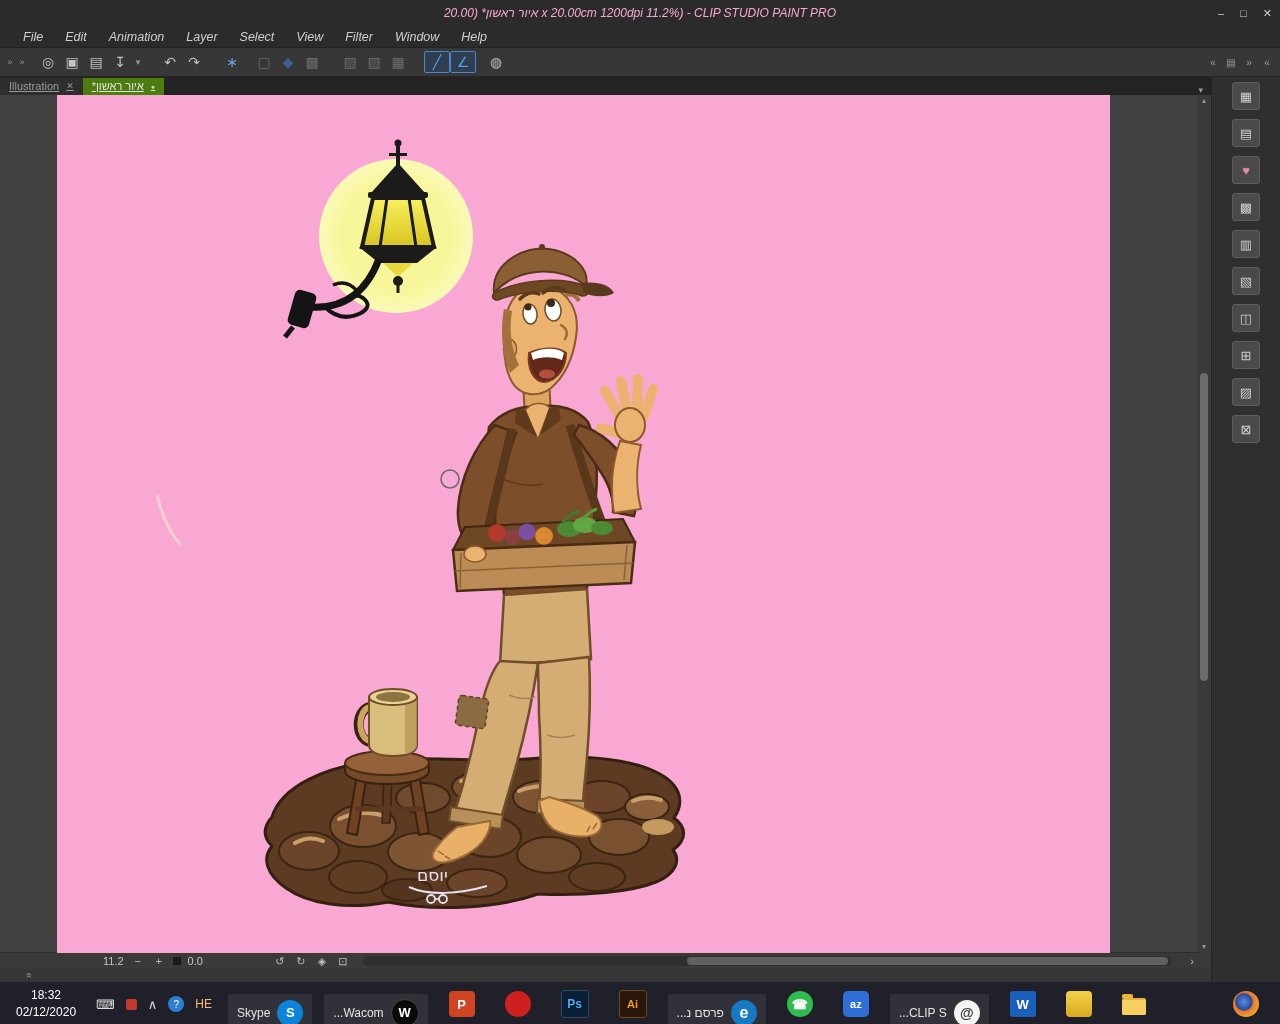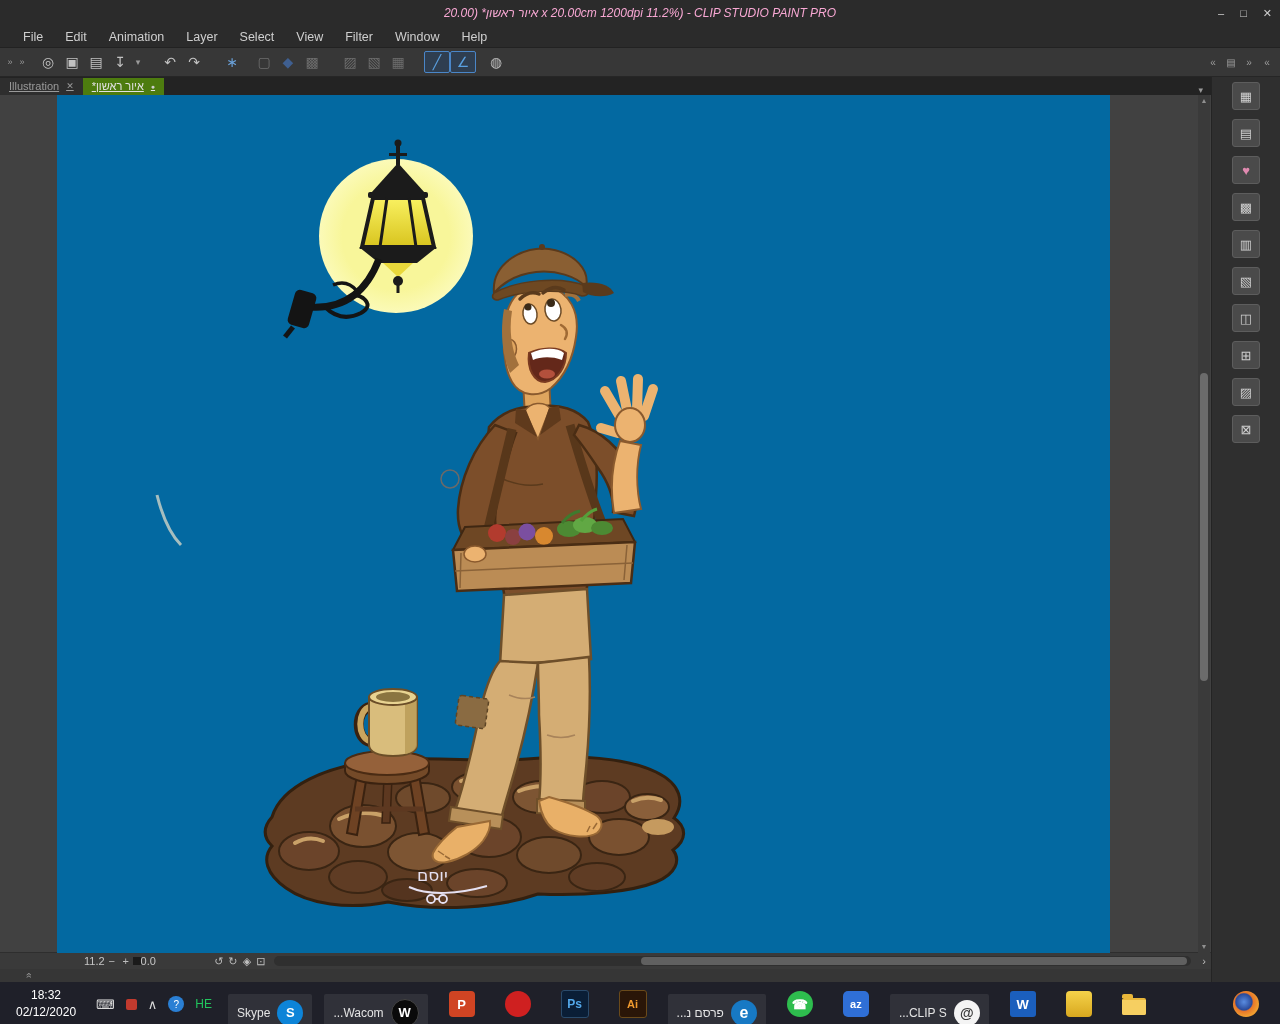--- a/index.html
+++ b/index.html
@@ -6,21 +6,21 @@
     background:#303030;font-family:"Liberation Sans",sans-serif;-webkit-font-smoothing:antialiased;}
   .app{width:1280px;height:1024px;display:flex;flex-direction:column;}
 
   
   .titlebar{height:26px;background:#2b2b2b;display:flex;align-items:center;position:relative;flex:0 0 auto;}
   .titlebar .title{flex:1;text-align:center;font-size:12px;color:#f9a8d4;white-space:nowrap;overflow:hidden;font-style:italic;}
   .win-controls{position:absolute;right:8px;top:0;height:100%;display:flex;gap:16px;align-items:center;color:#cfcfcf;font-size:11px;}
   .win-controls span{cursor:default;}
 
   
-  .menubar{height:21px;background:#2b2b2b;display:flex;align-items:center;padding-left:12px;border-bottom:1px solid #222;flex:0 0 auto;}
+  .menubar{height:21px;background:#2b2b2b;display:flex;align-items:center;padding-left:12px;border-bottom:1px solid #222;flex:0 0 auto;font-style:italic;}
   .menu-item{color:#cfcfcf;font-size:12.5px;padding:0 11px;}
 
   
   .toolbar{height:28px;background:#373737;display:flex;align-items:center;padding:0 4px;border-bottom:1px solid #262626;flex:0 0 auto;}
   .tbi{width:24px;text-align:center;font-size:14px;color:#c2c2c2;line-height:22px;}
   .tbi.small{width:12px;font-size:9px;color:#9a9a9a;}
   .tbi.dim{color:#6e6e6e;}
   .tbi.blue{color:#6aa0d8;}
   .tbi.navy{color:#3f5f90;}
   .tbi.sel{color:#5aa0e0;border:1px solid #4a86c8;background:#2f3e50;border-radius:2px;height:20px;line-height:20px;}
@@ -34,49 +34,49 @@
 
   .tabbar{height:18px;background:#232323;display:flex;align-items:flex-end;}
   .tab{height:17px;display:flex;align-items:center;font-size:11px;padding:0 9px;gap:7px;white-space:nowrap;text-decoration:underline;}
   .tab.inactive{background:#2e2e2e;color:#9a9a9a;}
   .tab.active{background:#4d7c0f;color:#e2e2e2;}
   .tab .x{font-size:9px;color:#9a9a9a;}
   .tab .dot{font-size:7px;color:#cfcfcf;}
   .tab-menu{margin-left:auto;color:#9a9a9a;font-size:9px;padding:0 8px;}
 
   .canvas-wrap{position:relative;height:858px;background:#414141;}
-  .canvas{position:absolute;left:57px;top:0;width:1053px;height:858px;background:#0369a1;}
+  .canvas{position:absolute;left:57px;top:0;width:1053px;height:858px;background:#f9a8d4;}
   svg.illus{position:absolute;left:0;top:0;width:1053px;height:858px;}
   .vscroll{position:absolute;right:1px;top:0;width:12px;height:858px;background:#3a3a3a;}
   .varrow{position:absolute;left:0;width:12px;height:12px;color:#8f8f8f;font-size:7px;text-align:center;line-height:12px;}
   .varrow.up{top:0;}.varrow.down{bottom:0;}
   .vthumb{position:absolute;left:2px;right:2px;top:278px;height:308px;background:#6b6b6b;border-radius:4px;}
 
-  .statusbar{height:16px;background:#3a3a3a;display:flex;align-items:center;font-size:11px;color:#c5c5c5;padding:0 0;flex:0 0 auto;border-top:1px solid #2e2e2e;}
+  .statusbar{height:16px;background:#3a3a3a;display:flex;align-items:center;font-size:11px;color:#c5c5c5;gap:7px;padding:0 12px;flex:0 0 auto;border-top:1px solid #2e2e2e;}
   .st-pad{width:84px;}
   .st-ico{font-size:11px;color:#bdbdbd;width:14px;text-align:center;}
   .st-fit{width:8px;height:8px;background:#1a1a1a;display:inline-block;}
   .st-gap{width:56px;}
   .hscroll{flex:1;height:10px;background:#2f2f2f;border-radius:5px;position:relative;margin:0 6px;}
   .hthumb{position:absolute;top:1px;bottom:1px;left:40%;right:4px;background:#606060;border-radius:4px;}
 
   .collapse-row{height:13px;background:#363636;display:flex;align-items:center;padding-left:26px;flex:0 0 auto;}
   .collapse-chevron{display:inline-block;color:#9a9a9a;font-size:10px;transform:rotate(-90deg);}
 
   .right-rail{width:68px;background:#2f2f2f;border-left:1px solid #242424;display:flex;flex-direction:column;align-items:center;padding-top:5px;gap:9px;}
   .rli{width:26px;height:26px;background:#4a4a4a;border:1px solid #5d5d5d;border-radius:3px;color:#cfcfcf;font-size:13px;display:flex;align-items:center;justify-content:center;}
   .rli.heart{color:#e08ab0;}
 
   
   .taskbar{height:44px;background:#1f2029;display:flex;align-items:center;padding:0 6px;gap:6px;flex:0 0 auto;}
   .clock{color:#ffffff;font-size:12px;text-align:center;line-height:1.45;padding:0 10px;}
   .tray{display:flex;align-items:center;gap:11px;color:#dcdcdc;font-size:13px;margin:0 10px 0 4px;}
   .tray-red{width:11px;height:11px;background:#c23a2e;border-radius:2px;display:inline-block;}
   .tray-help{width:16px;height:16px;background:#2a7fd4;color:#fff;border-radius:50%;font-size:10px;display:flex;align-items:center;justify-content:center;}
-  .tray-lang{font-size:12px;color:#22c55e;}
+  .tray-lang{font-size:12px;color:#fdba74;}
   .tb-btn{height:38px;display:flex;align-items:center;gap:7px;padding:0 9px;border-radius:2px;margin-right:6px;}
   .tb-btn.labeled{background:rgba(255,255,255,0.08);margin-top:17px;}
   .tb-btn.running{box-shadow:inset 0 -2px 0 #76a9e0;}
   .tb-label{color:#e4e4e4;font-size:12px;white-space:nowrap;}
   .app-ico{width:26px;height:26px;display:flex;align-items:center;justify-content:center;color:#fff;font-size:13px;font-weight:bold;flex:0 0 auto;}
   .ico-skype{background:#0d84d8;border-radius:50%;}
   .ico-wacom{background:#0a0a0a;border-radius:50%;border:1px solid #444;}
   .ico-ppt{background:#d04423;border-radius:4px;}
   .ico-rec{background:#cf2020;border-radius:50%;}
   .ico-ps{background:#0a1e36;color:#53a7e8;border:1px solid #2a4a6a;border-radius:3px;font-size:12px;}

